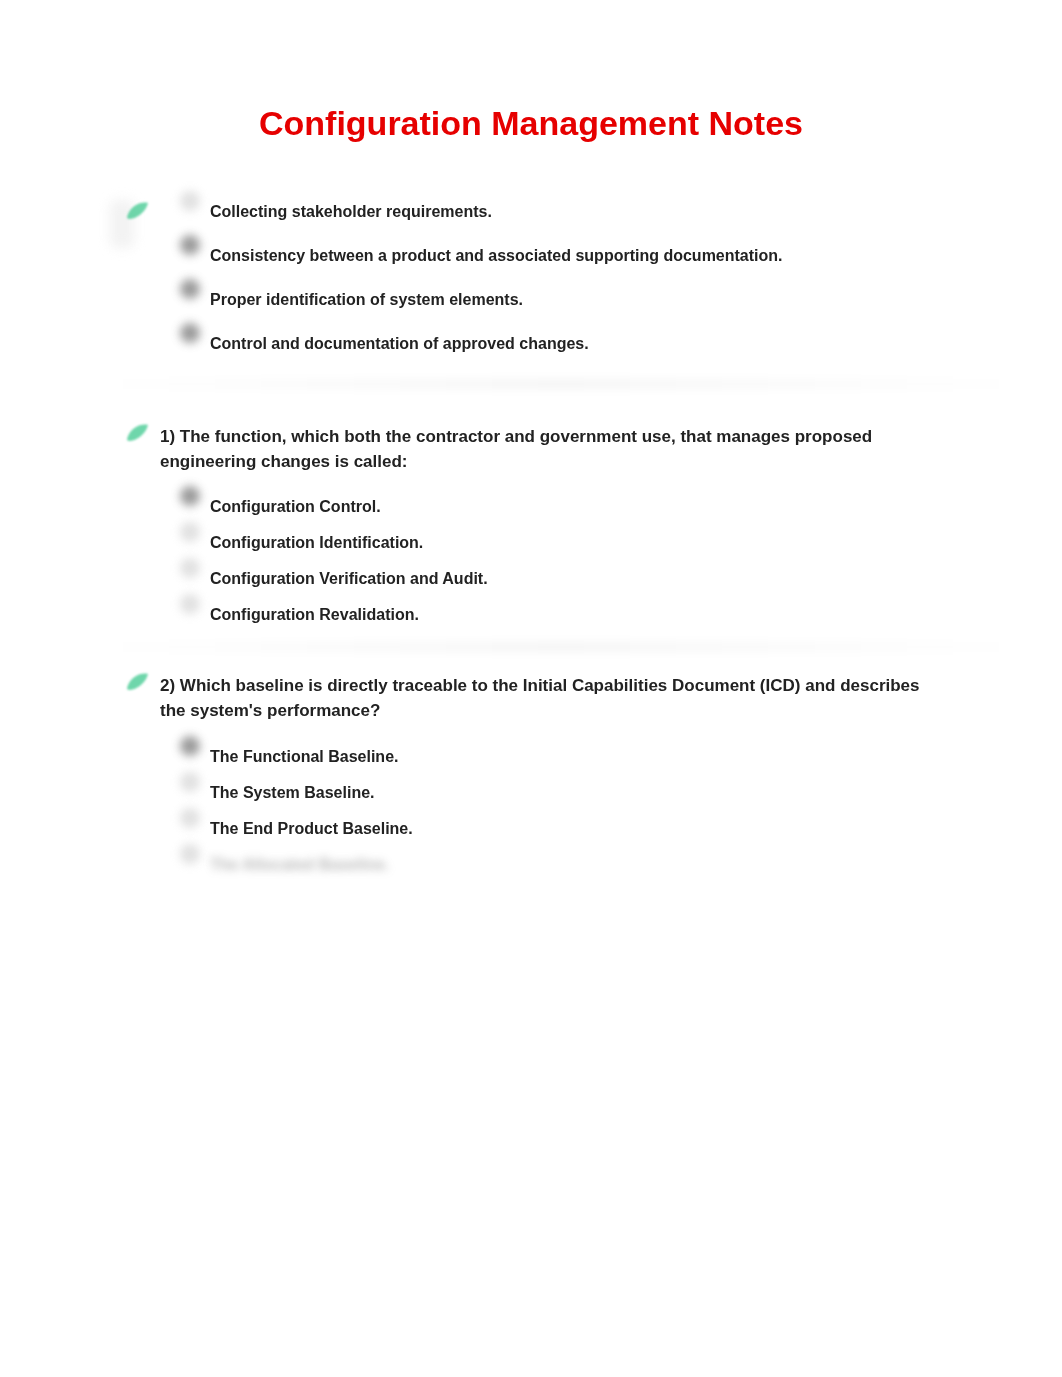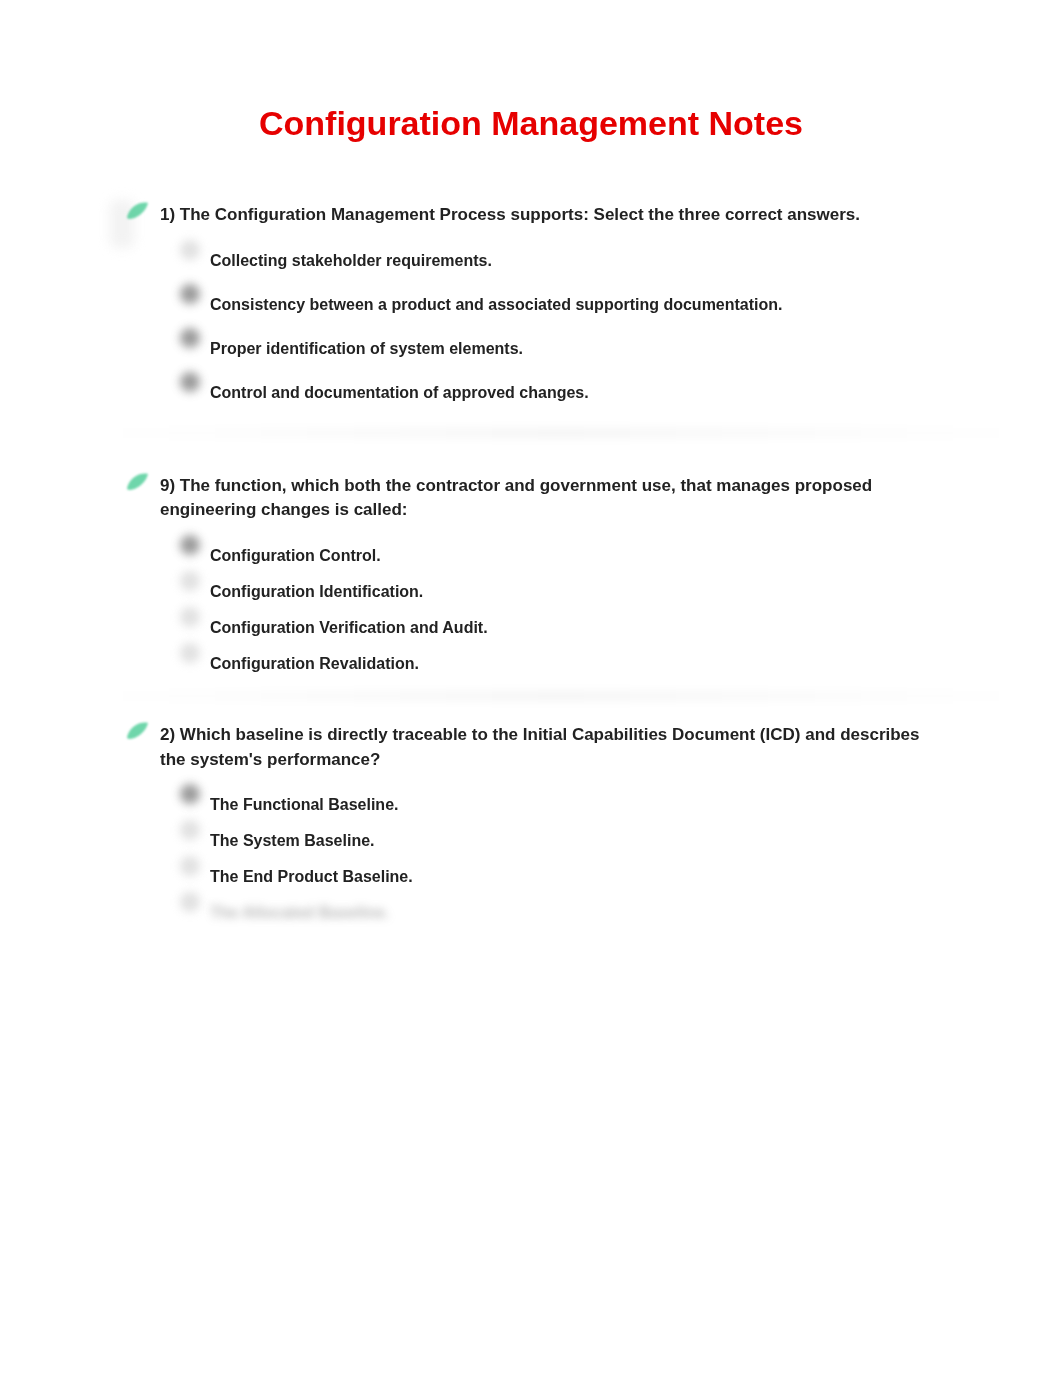--- a/index.html
+++ b/index.html
@@ -101,21 +101,20 @@
 <div class="page">
   <div class="side-blob"></div>
   <h1 class="title">Configuration Management Notes</h1>
 
   <div class="question-block">
     <span class="qmarker">
       <svg viewBox="0 0 26 24" width="26" height="24">
         <path d="M3 18 C6 6 18 2 24 4 C22 12 14 20 4 20 Z" fill="#3fc98f" opacity="0.75" filter="blur(1px)"></path>
       </svg>
     </span>
-    <div class="qtext">1) The Configuration Management Process supports: Select the three correct answers.</div>
     <div class="options">
       <div class="option">
         <span class="bullet"></span>
         <span class="option-text">Collecting stakeholder requirements.</span>
       </div>
       <div class="option">
         <span class="bullet filled"></span>
         <span class="option-text">Consistency between a product and associated supporting documentation.</span>
       </div>
       <div class="option">
@@ -129,21 +128,21 @@
     </div>
     <div class="divider"></div>
   </div>
 
   <div class="question-block" style="margin-top:36px;">
     <span class="qmarker">
       <svg viewBox="0 0 26 24" width="26" height="24">
         <path d="M3 18 C6 6 18 2 24 4 C22 12 14 20 4 20 Z" fill="#3fc98f" opacity="0.75" filter="blur(1px)"></path>
       </svg>
     </span>
-    <div class="qtext">9) The function, which both the contractor and government use, that manages proposed engineering changes is called:</div>
+    <div class="qtext">1) The function, which both the contractor and government use, that manages proposed engineering changes is called:</div>
     <div class="options tight-options">
       <div class="option">
         <span class="bullet filled"></span>
         <span class="option-text">Configuration Control.</span>
       </div>
       <div class="option">
         <span class="bullet"></span>
         <span class="option-text">Configuration Identification.</span>
       </div>
       <div class="option">

